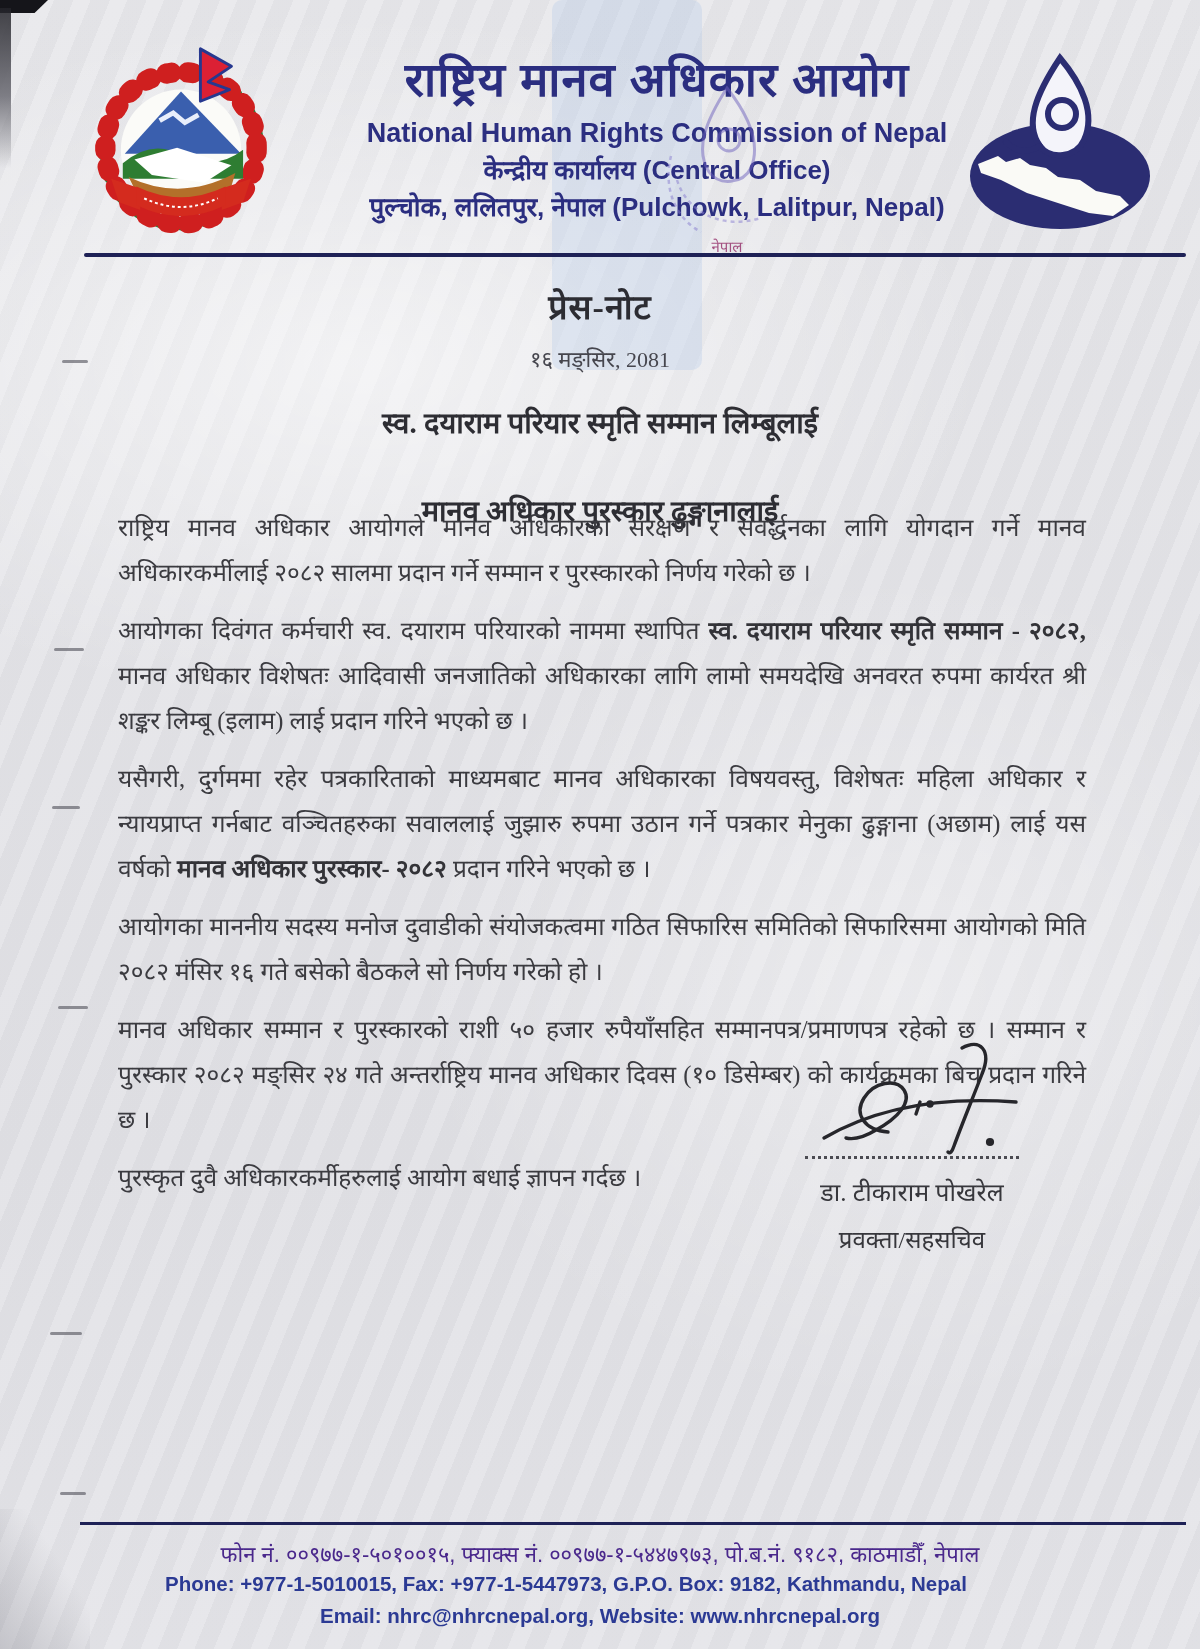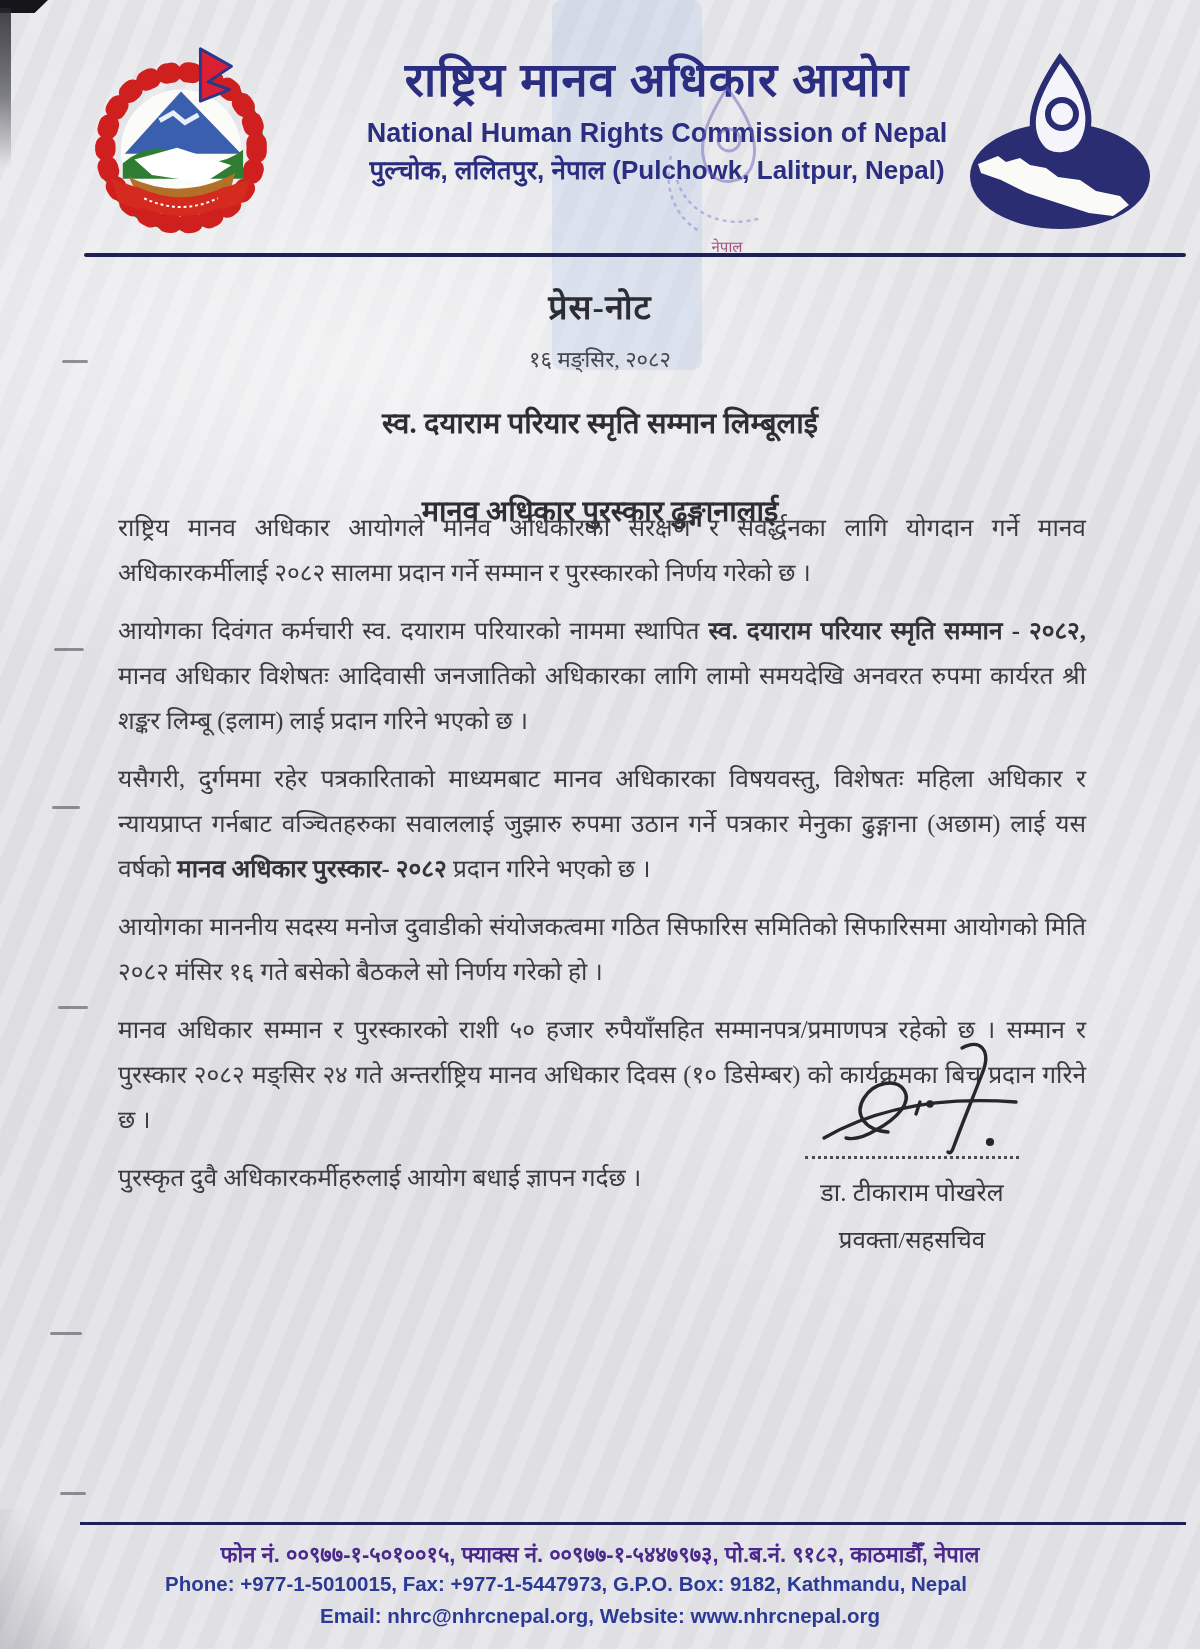--- a/index.html
+++ b/index.html
@@ -51,21 +51,21 @@
   .para .b{font-weight:700;color:#333338;}
   
   .sig-block{position:absolute;left:782px;top:1040px;width:260px;text-align:center;}
   .sig-svg{position:relative;left:10px;top:0;}
   .dotline{width:214px;margin:-16px auto 0 auto;border-bottom:3px dotted #4b4b52;}
   .sig-name{margin-top:15px;font-size:25px;color:#37373c;}
   .sig-role{margin-top:14px;font-size:24px;color:#37373c;}
   
   .footer-rule{left:80px;top:1522px;width:1106px;height:3px;}
   .f-np{position:absolute;left:0;top:1538px;width:1200px;text-align:center;
-    font-size:22px;font-weight:700;color:#4a288c;font-family:"Liberation Sans",sans-serif;}
+    font-size:22px;font-weight:400;color:#4a288c;font-family:"Liberation Sans",sans-serif;}
   .f-en{position:absolute;left:0;top:1572px;width:1132px;text-align:center;
     font-size:20.5px;font-weight:700;color:#2b3a94;font-family:"Liberation Sans",sans-serif;}
   .f-mail{position:absolute;left:0;top:1604px;width:1200px;text-align:center;
     font-size:20.5px;font-weight:700;color:#2b3a94;font-family:"Liberation Sans",sans-serif;}
 </style>
 </head>
 <body>
 
 <div class="page">
 
@@ -105,20 +105,21 @@
 
         <g>
           <path d="M120,4 L120,58 L150,46 L128,38 L152,22 Z" fill="#dc2034" stroke="#26388f" stroke-width="3" stroke-linejoin="round"></path>
         </g>
       </svg>
     </div>
 
     <div class="head-text">
       <div class="h-np">राष्ट्रिय मानव अधिकार आयोग</div>
       <div class="h-en">National Human Rights Commission of Nepal</div>
+      <div class="h-office">केन्द्रीय कार्यालय (Central Office)</div>
       <div class="h-addr">पुल्चोक, ललितपुर, नेपाल (Pulchowk, Lalitpur, Nepal)</div>
     </div>
 
     <div class="nhrc-logo">
       <svg width="205" height="182" viewBox="0 0 205 182">
         <ellipse cx="100" cy="124" rx="90" ry="53" fill="#2b2d72"></ellipse>
         <path d="M18,112 l20,-8 8,6 14,-4 10,7 16,3 12,9 22,3 16,11 24,5 9,9 -16,11 -24,-3 -28,-9 -34,-11 -26,-13 -20,-7 Z" fill="#fafaf6"></path>
         <path d="M100,6 C76,42 64,72 80,94 C90,108 116,106 124,88 C136,62 122,32 100,6 Z" fill="#f4f4fa" stroke="#2b2d72" stroke-width="6"></path>
         <circle cx="102" cy="62" r="14" fill="none" stroke="#2b2d72" stroke-width="6"></circle>
         <path d="M80,94 C66,102 56,100 46,90" fill="none" stroke="#2b2d72" stroke-width="6" stroke-linecap="round"></path>
@@ -134,21 +135,21 @@
       </svg>
       <span class="stamp-np">नेपाल</span>
     </div>
 
   </header>
 
   <div class="rule top-rule"></div>
 
   <main>
     <div class="press-note">प्रेस-नोट</div>
-    <div class="date-line">१६ मङ्सिर, २०८२</div>
+    <div class="date-line">१६ मङ्सिर, 2081</div>
     <div class="subject subj1">स्व. दयाराम परियार स्मृति सम्मान लिम्बूलाई</div>
     <div class="subject subj2">मानव अधिकार पुरस्कार ढुङ्गानालाई</div>
     <div class="paras">
         <p class="para"><span>राष्ट्रिय मानव अधिकार आयोगले मानव अधिकारको संरक्षण र संवर्द्धनका लागि योगदान गर्ने मानव अधिकारकर्मीलाई २०८२ सालमा प्रदान गर्ने सम्मान र पुरस्कारको निर्णय गरेको छ ।</span></p>
         <p class="para"><span>आयोगका दिवंगत कर्मचारी स्व. दयाराम परियारको नाममा स्थापित </span><span class="b">स्व. दयाराम परियार स्मृति सम्मान - २०८२,</span><span> मानव अधिकार विशेषतः आदिवासी जनजातिको अधिकारका लागि लामो समयदेखि अनवरत रुपमा कार्यरत श्री शङ्कर लिम्बू (इलाम) लाई प्रदान गरिने भएको छ ।</span></p>
         <p class="para"><span>यसैगरी, दुर्गममा रहेर पत्रकारिताको माध्यमबाट मानव अधिकारका विषयवस्तु, विशेषतः महिला अधिकार र न्यायप्राप्त गर्नबाट वञ्चितहरुका सवाललाई जुझारु रुपमा उठान गर्ने पत्रकार मेनुका ढुङ्गाना (अछाम) लाई यस वर्षको </span><span class="b">मानव अधिकार पुरस्कार- २०८२</span><span> प्रदान गरिने भएको छ ।</span></p>
         <p class="para"><span>आयोगका माननीय सदस्य मनोज दुवाडीको संयोजकत्वमा गठित सिफारिस समितिको सिफारिसमा आयोगको मिति २०८२ मंसिर १६ गते बसेको बैठकले सो निर्णय गरेको हो ।</span></p>
         <p class="para"><span>मानव अधिकार सम्मान र पुरस्कारको राशी ५० हजार रुपैयाँसहित सम्मानपत्र/प्रमाणपत्र रहेको छ । सम्मान र पुरस्कार २०८२ मङ्सिर २४ गते अन्तर्राष्ट्रिय मानव अधिकार दिवस (१० डिसेम्बर) को कार्यक्रमका बिच प्रदान गरिने छ ।</span></p>
         <p class="para"><span>पुरस्कृत दुवै अधिकारकर्मीहरुलाई आयोग बधाई ज्ञापन गर्दछ ।</span></p>
       </div>

